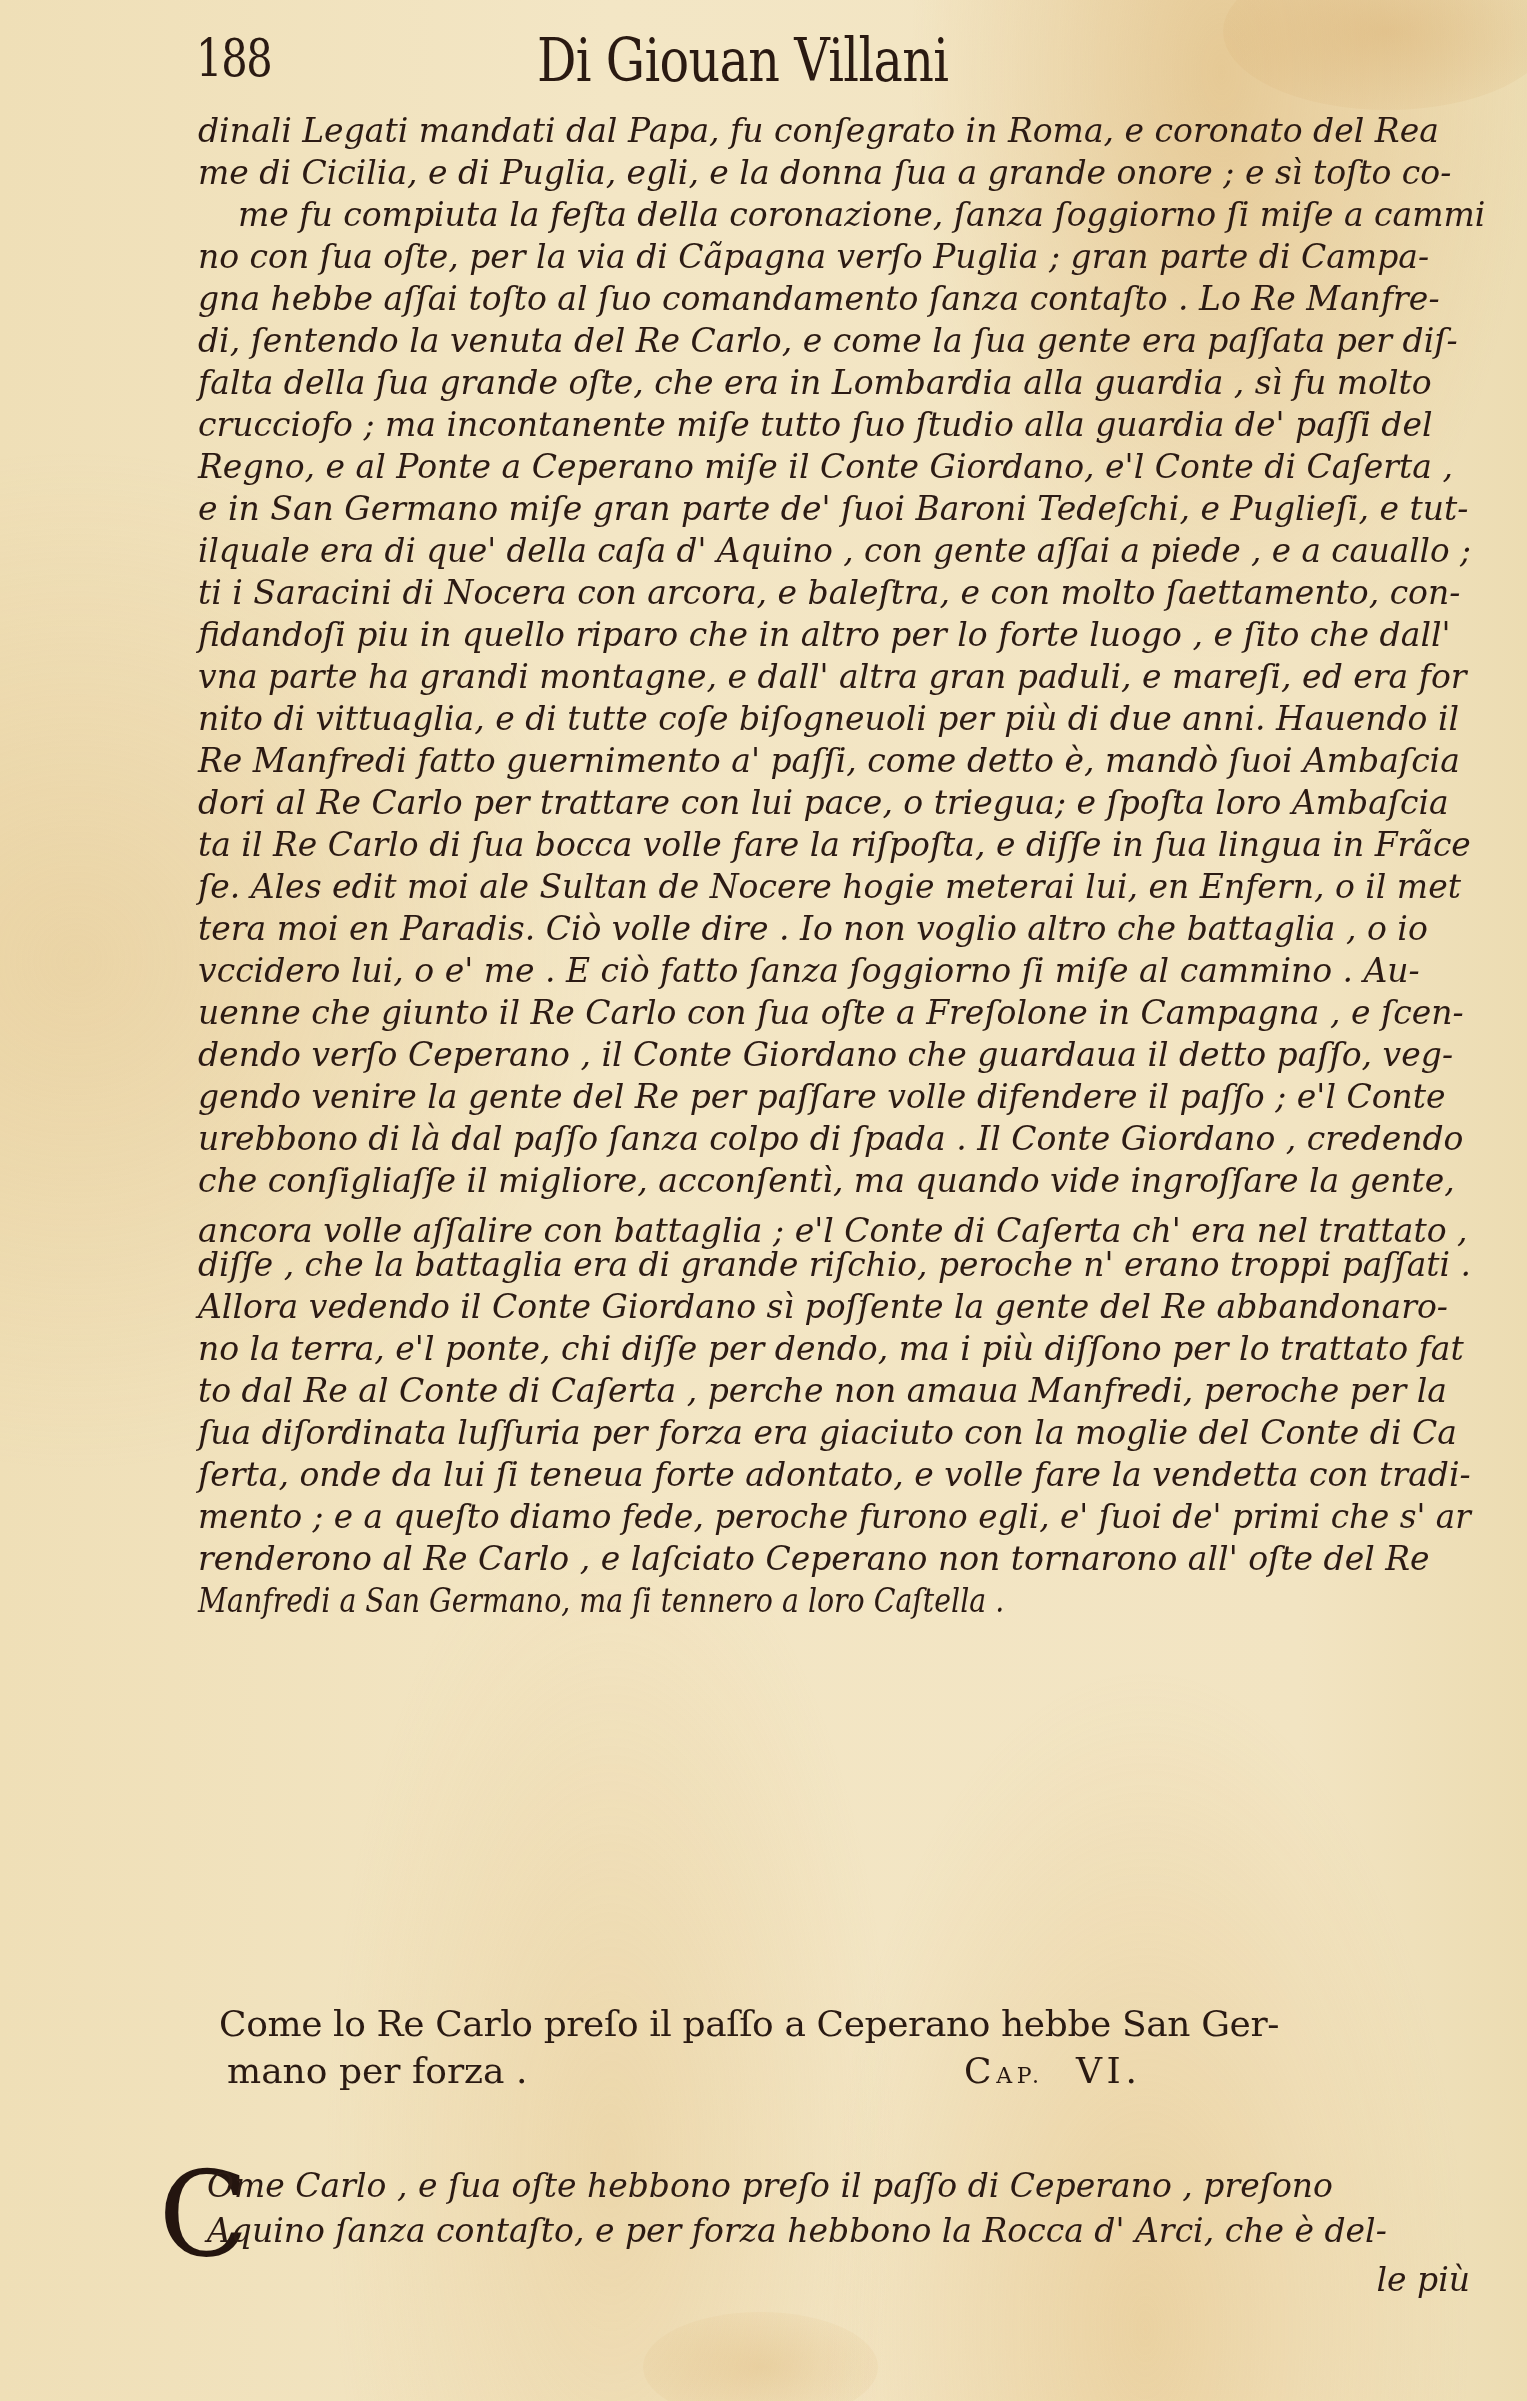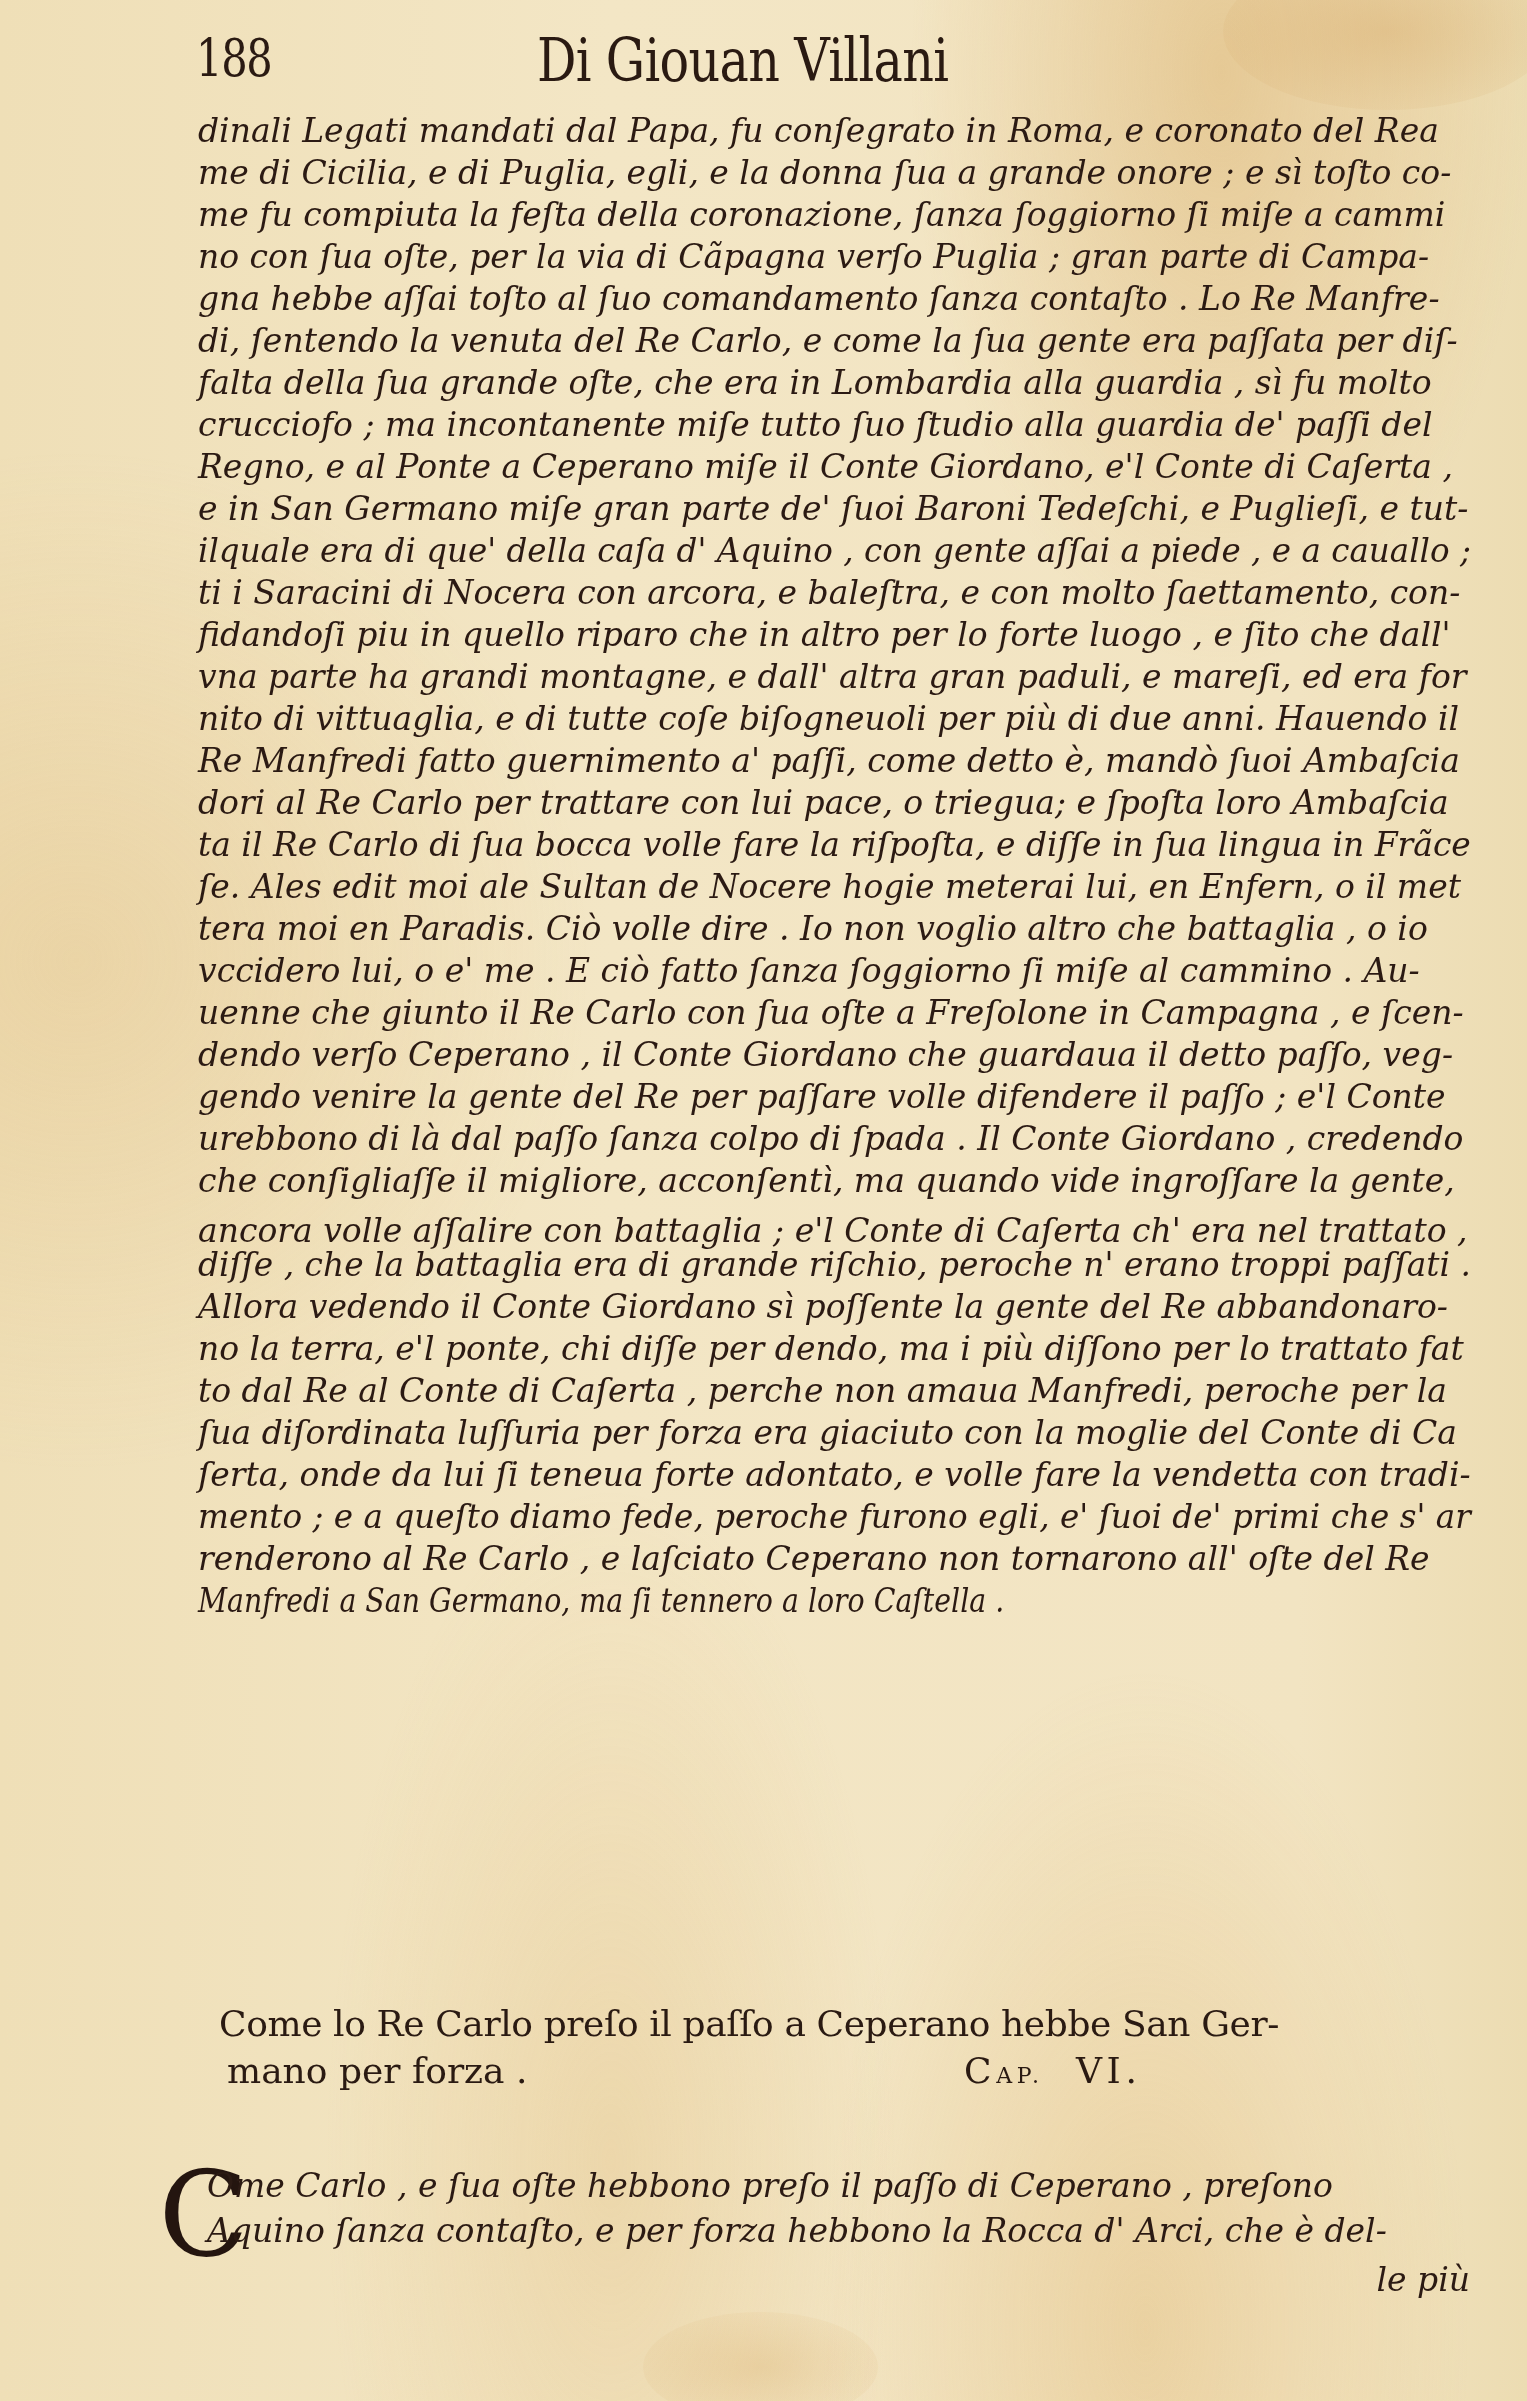--- a/index.html
+++ b/index.html
@@ -159,21 +159,21 @@
   <div class="stain" style="left:643px; top:2312px; width:235px; height:110px; background:radial-gradient(ellipse, rgba(215,170,100,0.3), rgba(215,170,100,0));"></div>
 
   <header class="running-head">
     <span class="page-number">188</span>
     <span class="running-title">Di Giouan Villani</span>
   </header>
 
   <div class="body-text">
     <div class="line"><span style="white-space: nowrap; display: inline-block; transform: scaleX(1); transform-origin: left center;">dinali Legati mandati dal Papa, fu conſegrato in Roma, e coronato del Rea</span></div>
     <div class="line"><span style="white-space: nowrap; display: inline-block; transform: scaleX(1); transform-origin: left center;">me di Cicilia, e di Puglia, egli, e la donna ſua a grande onore ; e sì toſto co-</span></div>
-    <div class="line"><span style="white-space: nowrap; display: inline-block; transform: scaleX(1); transform-origin: left center;">me fu compiuta la feſta della coronazione, ſanza ſoggiorno ſi miſe a cammi</span></div>
+    <div class="line"><span style="white-space: nowrap; display: inline-block; transform: scaleX(1); transform-origin: left center; margin-left: 40px;">me fu compiuta la feſta della coronazione, ſanza ſoggiorno ſi miſe a cammi</span></div>
     <div class="line"><span style="white-space: nowrap; display: inline-block; transform: scaleX(1); transform-origin: left center;">no con ſua oſte, per la via di Cãpagna verſo Puglia ; gran parte di Campa-</span></div>
     <div class="line"><span style="white-space: nowrap; display: inline-block; transform: scaleX(1); transform-origin: left center;">gna hebbe aſſai toſto al ſuo comandamento ſanza contaſto . Lo Re Manfre-</span></div>
     <div class="line"><span style="white-space: nowrap; display: inline-block; transform: scaleX(1); transform-origin: left center;">di, ſentendo la venuta del Re Carlo, e come la ſua gente era paſſata per diſ-</span></div>
     <div class="line"><span style="white-space: nowrap; display: inline-block; transform: scaleX(1); transform-origin: left center;">falta della ſua grande oſte, che era in Lombardia alla guardia ,  sì  fu molto</span></div>
     <div class="line"><span style="white-space: nowrap; display: inline-block; transform: scaleX(1); transform-origin: left center;">crucciofo ;  ma incontanente miſe tutto  ſuo  ſtudio alla  guardia de' paſſi del</span></div>
     <div class="line"><span style="white-space: nowrap; display: inline-block; transform: scaleX(1); transform-origin: left center;">Regno, e al Ponte a Ceperano miſe il Conte Giordano, e'l Conte di Caſerta ,</span></div>
     <div class="line"><span style="white-space: nowrap; display: inline-block; transform: scaleX(1); transform-origin: left center;">e in San Germano miſe gran parte de' ſuoi Baroni Tedeſchi, e Puglieſi, e tut-</span></div>
     <div class="line"><span style="white-space: nowrap; display: inline-block; transform: scaleX(0.986104); transform-origin: left center;">ilquale era di que' della caſa d' Aquino , con gente aſſai a piede , e a cauallo ;</span></div>
     <div class="line"><span style="white-space: nowrap; display: inline-block; transform: scaleX(1); transform-origin: left center;">ti i Saracini di Nocera con arcora, e baleſtra, e con molto ſaettamento, con-</span></div>
     <div class="line"><span style="white-space: nowrap; display: inline-block; transform: scaleX(1); transform-origin: left center;">fidandoſi piu in quello riparo che in altro per lo  forte luogo , e  ſito che dall'</span></div>

